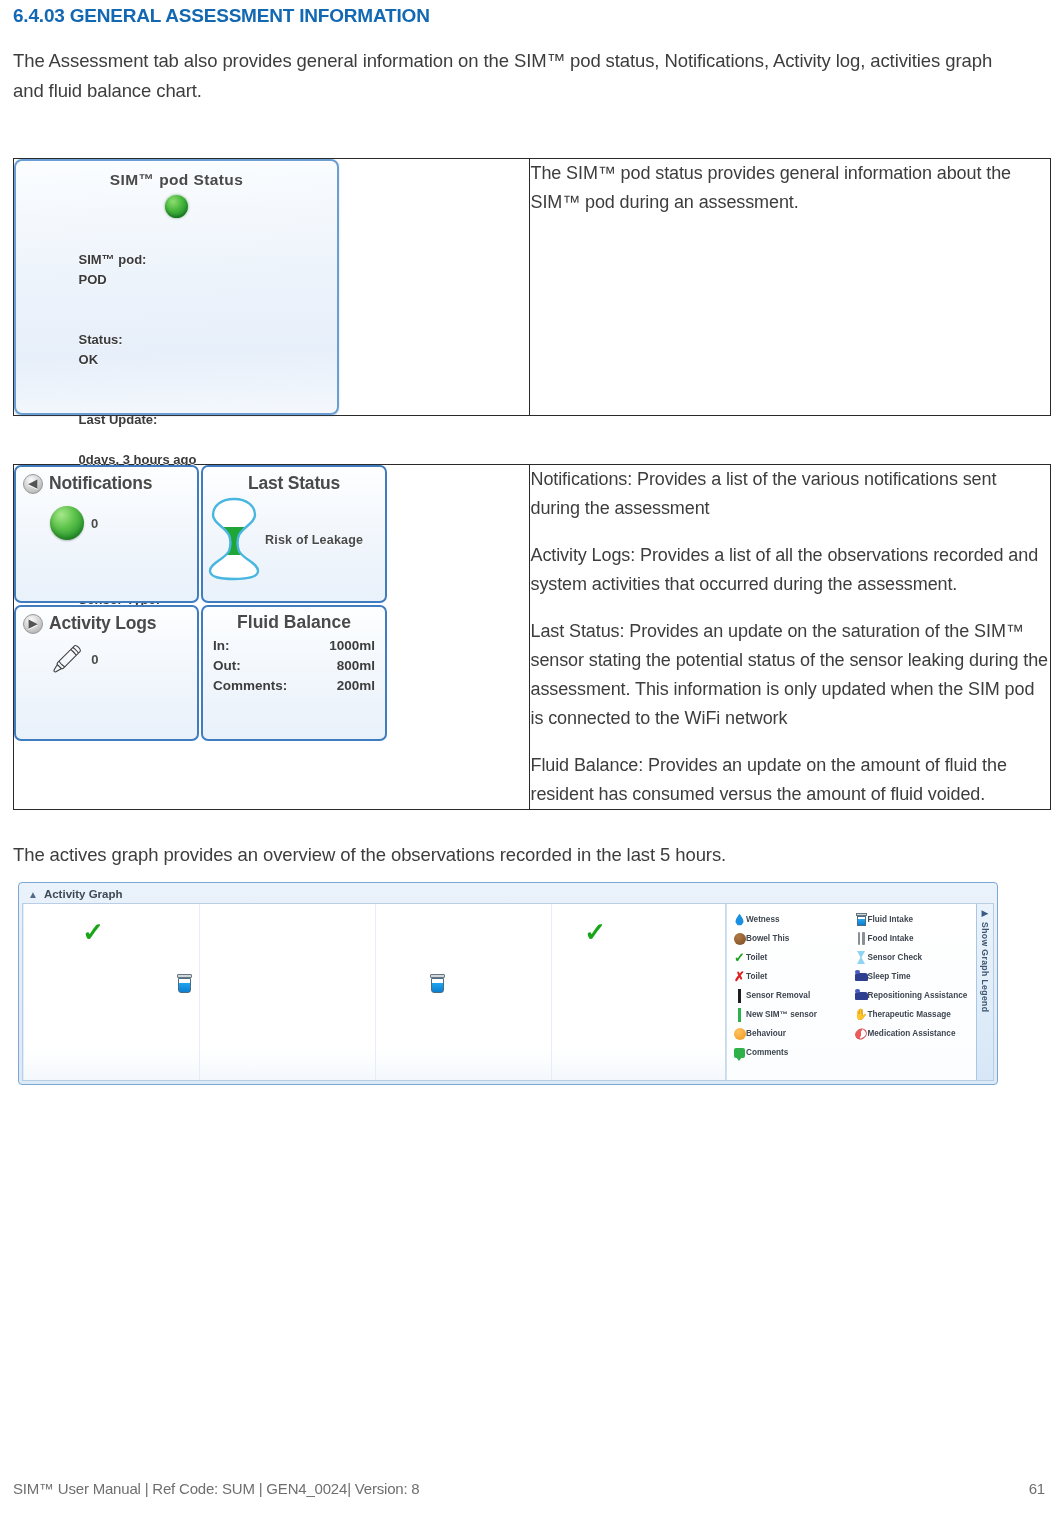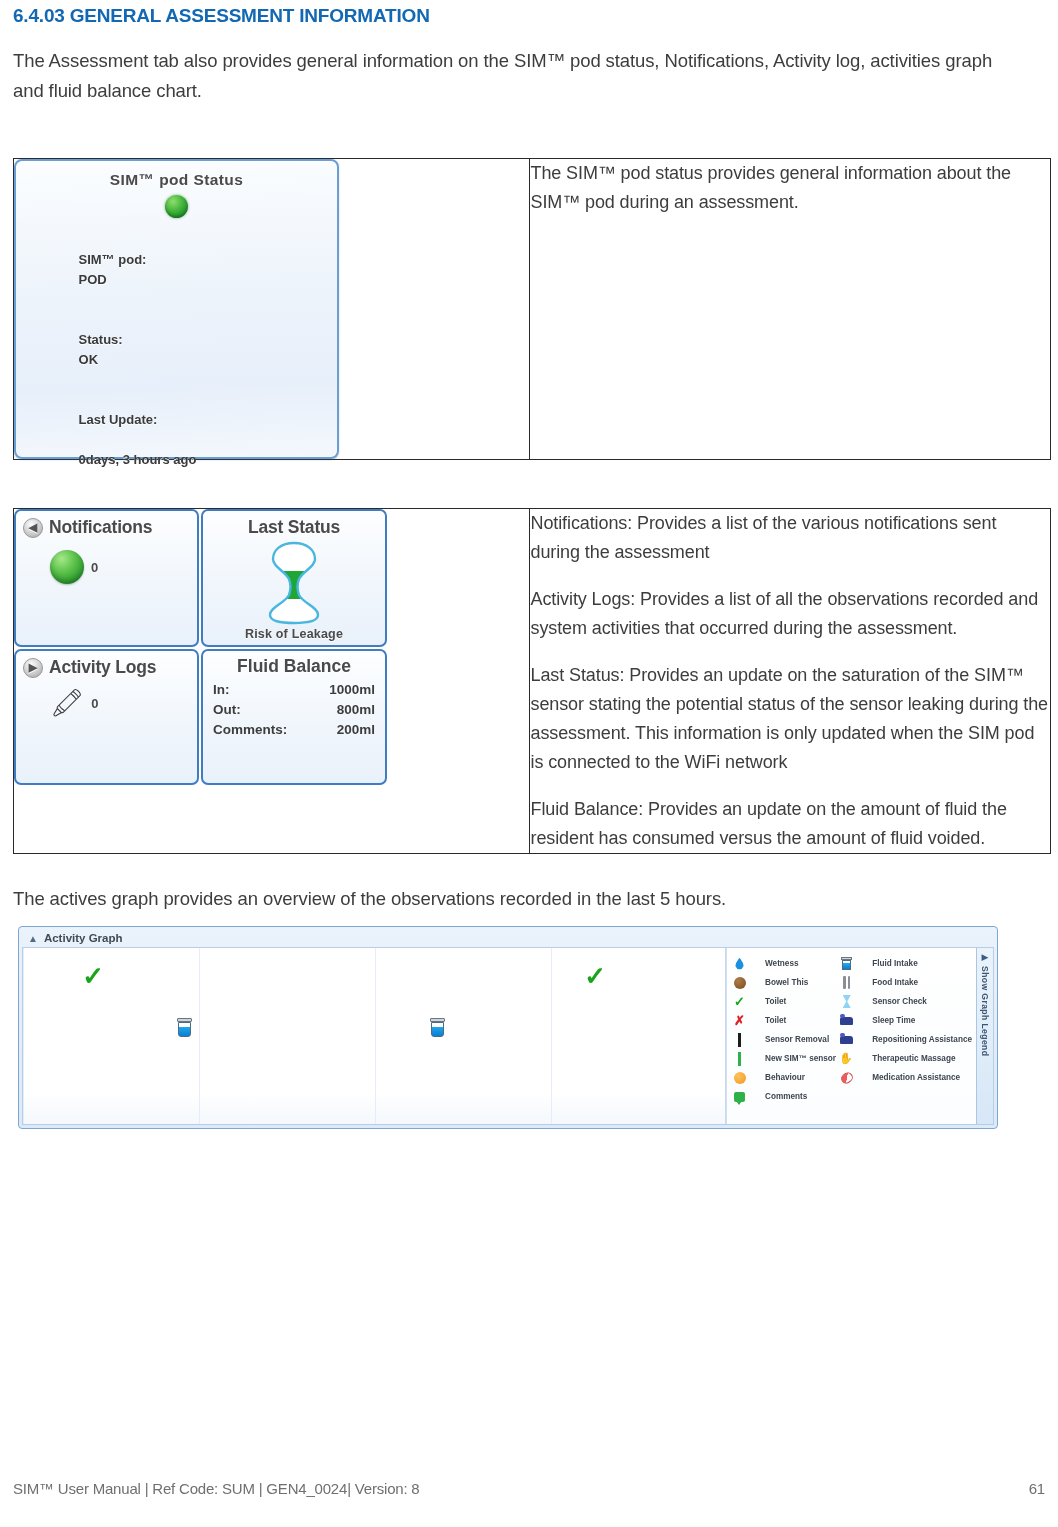--- a/index.html
+++ b/index.html
@@ -54,21 +54,21 @@
     color: #3d3d3d;
     letter-spacing: -0.1px;
   }
   .cell-txt p:last-child { margin-bottom: 0; }
 
   
   .shot { position: relative; filter: blur(0.35px); }
 
   .podbox {
     width: 325px;
-    height: 300px;
+    height: 256px;
     border: 2px solid #6a9ed4;
     border-radius: 8px;
     background: linear-gradient(178deg, #fbfdff 0%, #eef4fb 42%, #e7effa 75%, #f4f8fd 100%);
     box-shadow: inset 0 1px 0 #ffffff, 0 1px 2px rgba(60,90,130,.28);
     position: relative;
     padding: 10px 0 0 0;
   }
   .pod-title {
     text-align: center;
     font-size: 15.5px;
@@ -127,21 +127,21 @@
   .tile-body { display: flex; align-items: center; gap: 7px; padding: 12px 0 0 34px; }
   .big-led {
     width: 34px; height: 34px; border-radius: 50%;
     background: radial-gradient(circle at 34% 26%, #a6e88a 0%, #5cc24a 40%, #2f9b33 74%, #1d7526 100%);
     box-shadow: inset 0 -3px 5px rgba(0,70,0,.35), 0 1px 2px rgba(0,0,0,.25);
   }
   .cnt { font-size: 13px; color: #4b4b4b; font-weight: bold; }
   .pencil { font-size: 27px; line-height: 1; transform: rotate(0deg); }
 
   
-  .sensor-wrap { display:flex; flex-direction: column; align-items:center; padding-top: 3px; }
+  .sensor-wrap { display:flex; align-items:center; padding-top: 3px; }
   .leak-label {
     font-size: 12.5px; font-weight: bold; color: #4a4a4a;
     letter-spacing: .2px; text-shadow: 0 1px 0 #fff; margin-top: 2px;
   }
 
   
   .fb-title {
     text-align: center; font-size: 17.5px; font-weight: bold; color: #4a4a4a;
     padding-top: 5px; text-shadow: 0 1px 0 #fff;
   }
@@ -218,21 +218,21 @@
     width: 250px;
     background: linear-gradient(180deg,#ffffff 0%, #fbfdff 100%);
     padding: 6px 4px 4px 6px;
     display: grid;
     grid-template-columns: 1fr 1fr;
     column-gap: 4px;
     align-content: start;
     border-left: 1px solid #cfe0f0;
   }
   .lg-item {
-    display: flex; align-items: center; gap: 19px;
+    display: flex; align-items: center; gap: 0;
     font-size: 8.2px; font-weight: bold; color: #3e4650;
     height: 19px; white-space: nowrap;
   }
   .lg-ico { width: 13px; height: 13px; flex: 0 0 13px; display:flex; align-items:center; justify-content:center; }
   .ic-drop { width:9px;height:12px;background:#1b8fe0;border-radius:50% 50% 50% 50%/62% 62% 38% 38%; transform: rotate(0deg); clip-path: polygon(50% 0%, 88% 45%, 96% 70%, 72% 98%, 28% 98%, 4% 70%, 12% 45%); }
   .ic-circ { width:12px;height:12px;border-radius:50%; }
   .ic-check { color:#19a519; font-size:13px; font-weight:bold; line-height:1; }
   .ic-x { color:#e02020; font-size:13px; font-weight:bold; line-height:1; }
   .ic-bar { width:2.5px; height:14px; }
   .ic-sq { width:11px; height:10px; border-radius:2px; position:relative; }

